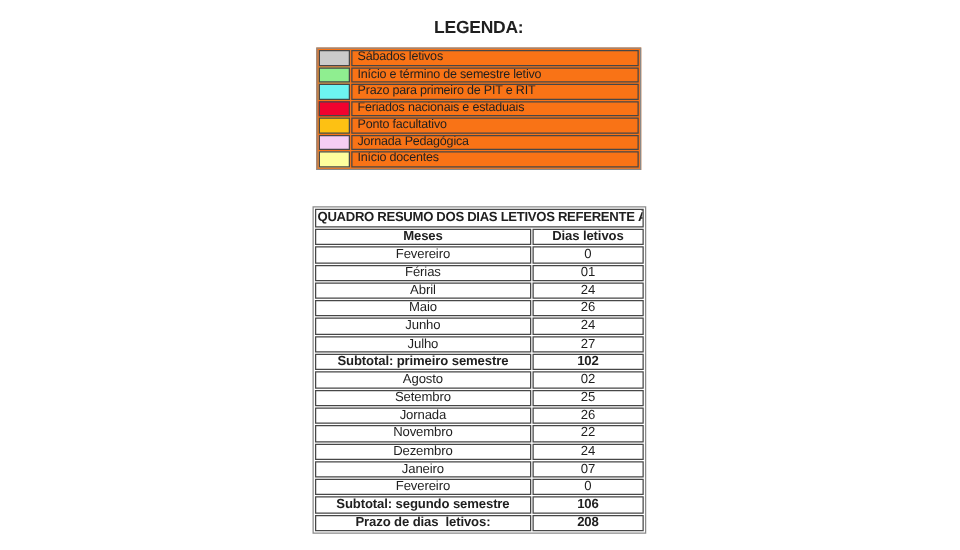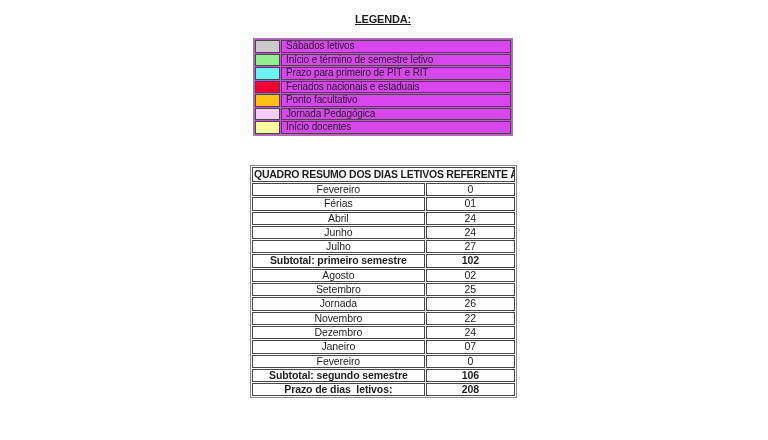--- a/index.html
+++ b/index.html
@@ -2,26 +2,26 @@
 <html><head>
 <meta charset="utf-8">
 <style>
   * { margin:0; padding:0; box-sizing:border-box; }
   html,body { width:768px; height:440px; background:#ffffff; overflow:hidden; }
   body { font-family:"Liberation Sans", sans-serif; color:#1f1f1f; position:relative; }
 
   
   .legend-title {
     position:absolute; left:253px; top:13px; width:260px;
-    text-align:center; font-weight:bold; font-size:11px; letter-spacing:-0.2px;text-decoration:underline;
+    text-align:center; font-weight:bold; font-size:14px; letter-spacing:-0.2px;
   }
   table.legend {
     position:absolute; left:253px; top:38px; width:260px;
     border-collapse:separate; border-spacing:1px;
-    border:1px solid #8a8a8a; background:#d946ef;
+    border:1px solid #8a8a8a; background:#f97316;
     table-layout:fixed;
   }
   table.legend td {
     border:1px solid #474747; height:10.5px;
     font-size:10px; line-height:10.5px; letter-spacing:-0.15px;
     white-space:nowrap; overflow:hidden; vertical-align:middle;
   }
   table.legend td.swatch { width:25px; }
   table.legend td.lbl { padding-left:4px; }
 
@@ -85,31 +85,39 @@
 
 <table class="summary">
   <colgroup>
       <col class="c-month">
       <col class="c-days">
     </colgroup>
   <tbody>
     <tr>
       <td class="title-cell" colspan="2">QUADRO RESUMO DOS DIAS LETIVOS REFERENTE À 2025</td>
     </tr>
+    <tr class="hdr">
+      <td>Meses</td>
+      <td>Dias letivos</td>
+    </tr>
     <tr>
       <td>Fevereiro</td>
       <td>0</td>
     </tr>
     <tr>
       <td>Férias</td>
       <td>01</td>
     </tr>
     <tr>
       <td>Abril</td>
       <td>24</td>
+    </tr>
+    <tr>
+      <td>Maio</td>
+      <td>26</td>
     </tr>
     <tr>
       <td>Junho</td>
       <td>24</td>
     </tr>
     <tr>
       <td>Julho</td>
       <td>27</td>
     </tr>
     <tr class="bold">

